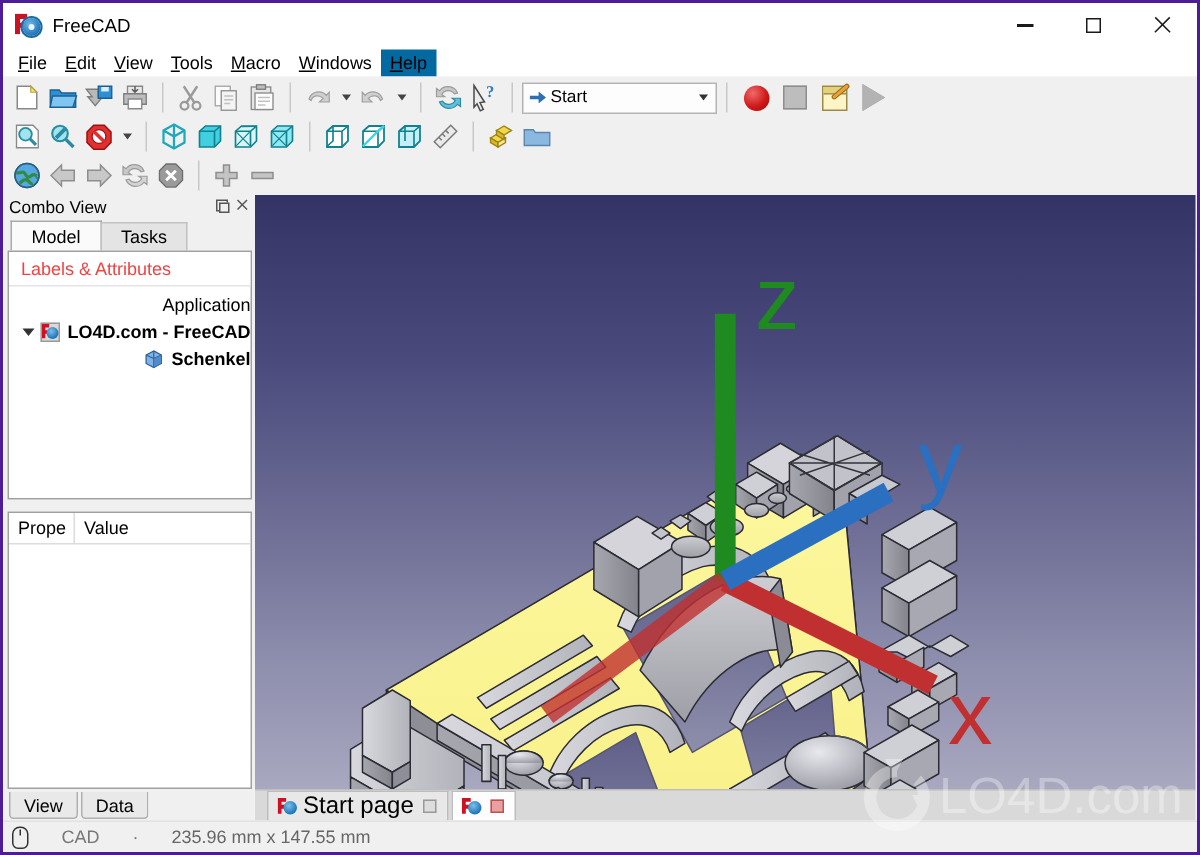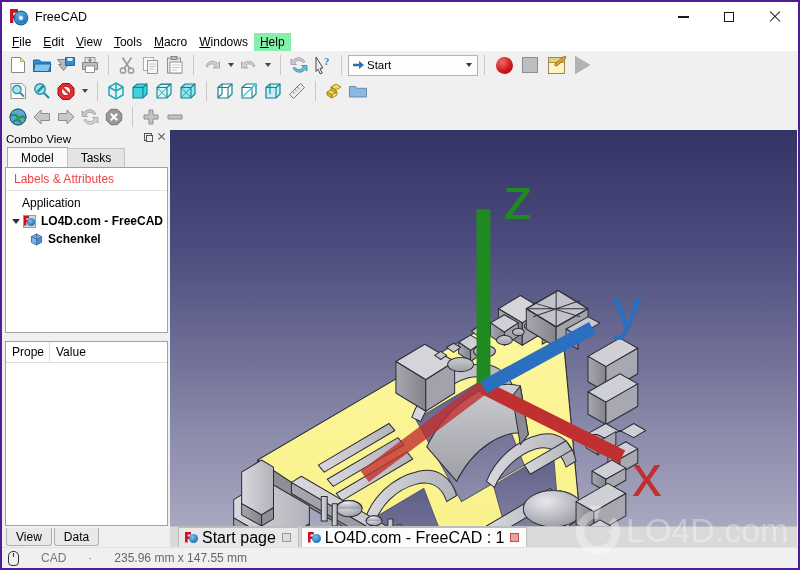--- a/index.html
+++ b/index.html
@@ -64,21 +64,21 @@
   
   .menubar {
     height: 19px; min-height: 19px;
     background: #ffffff;
     display: flex; align-items: center;
     padding-left: 4px;
     font-size: 12px;
   }
   .menu-item { padding: 1px 6px; color: #000; line-height: 16px; }
   .menu-item u { text-decoration: underline; }
-  .menu-item.hover { background: #86efac; }
+  .menu-item.hover { background: #0369a1; }
 
   
   .toolbars { background: #f0f0f0; padding-top: 1px; }
   .tbrow {
     display: flex; align-items: center;
     height: 26px; padding-left: 2px;
   }
   .tgroup { display: flex; align-items: center; height: 24px; padding: 0 2px; }
   .tsep { width: 1px; height: 20px; background: #c8c8c8; margin: 0 4px; }
   .tbtn {
@@ -174,21 +174,21 @@
     background: #ffffff; border: 1px solid #a0a0a0;
     margin: 0 2px;
     display: flex; flex-direction: column;
     overflow: hidden;
   }
   .tree-header {
     font-size: 12px; color: #ef4444; padding: 4px 0 4px 8px;
     border-bottom: 1px solid #e3e3e3; background: #ffffff;
   }
   .tree-body { padding: 3px 0 0 2px; font-size: 12px; }
-  .tree-row { display: flex; align-items: center; height: 18px; padding-left: 2px; }
+  .tree-row { display: flex; align-items: center; height: 18px; padding-left: 2px; justify-content: flex-end; }
   .tree-row.lvl0 { padding-left: 2px; }
   .tree-row.lvl1 { padding-left: 2px; }
   .tree-row.lvl2 { padding-left: 21px; }
   .tree-arrow {
     width: 11px; height: 11px; margin-right: 1px;
     display: flex; align-items: center; justify-content: center;
   }
   .tree-arrow i {
     display: block; width: 0; height: 0;
     border-left: 4px solid transparent; border-right: 4px solid transparent;
@@ -849,21 +849,20 @@
               <span class="mg"></span>
             </span>
           <span>Start page</span>
           <span class="closebox"></span>
         </div>
         <div class="dtab active">
           <span class="mini-fc">
               <span class="mf"></span>
               <span class="mg"></span>
             </span>
-          <span>LO4D.com - FreeCAD : 1</span>
           <span class="closebox"></span>
         </div>
       </div>
     </div>
   </div>
 
   <div class="statusbar">
     <div class="status-right">
       <span class="mouse-ico"></span>
       <span>CAD</span>

